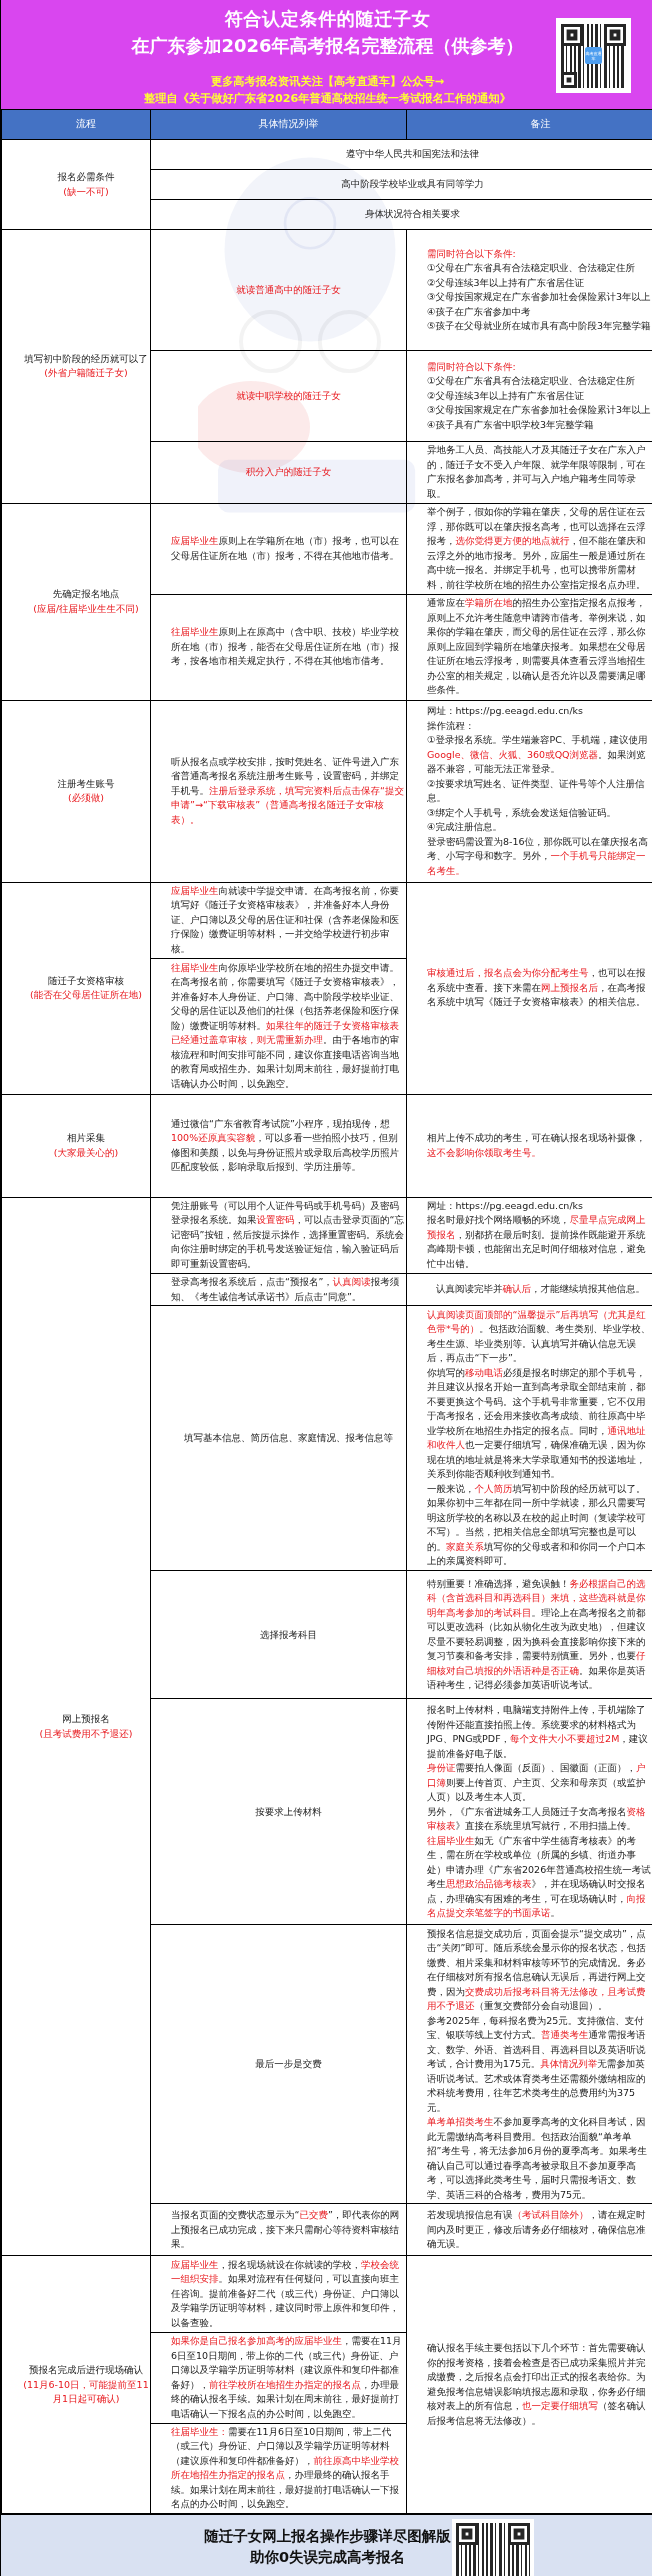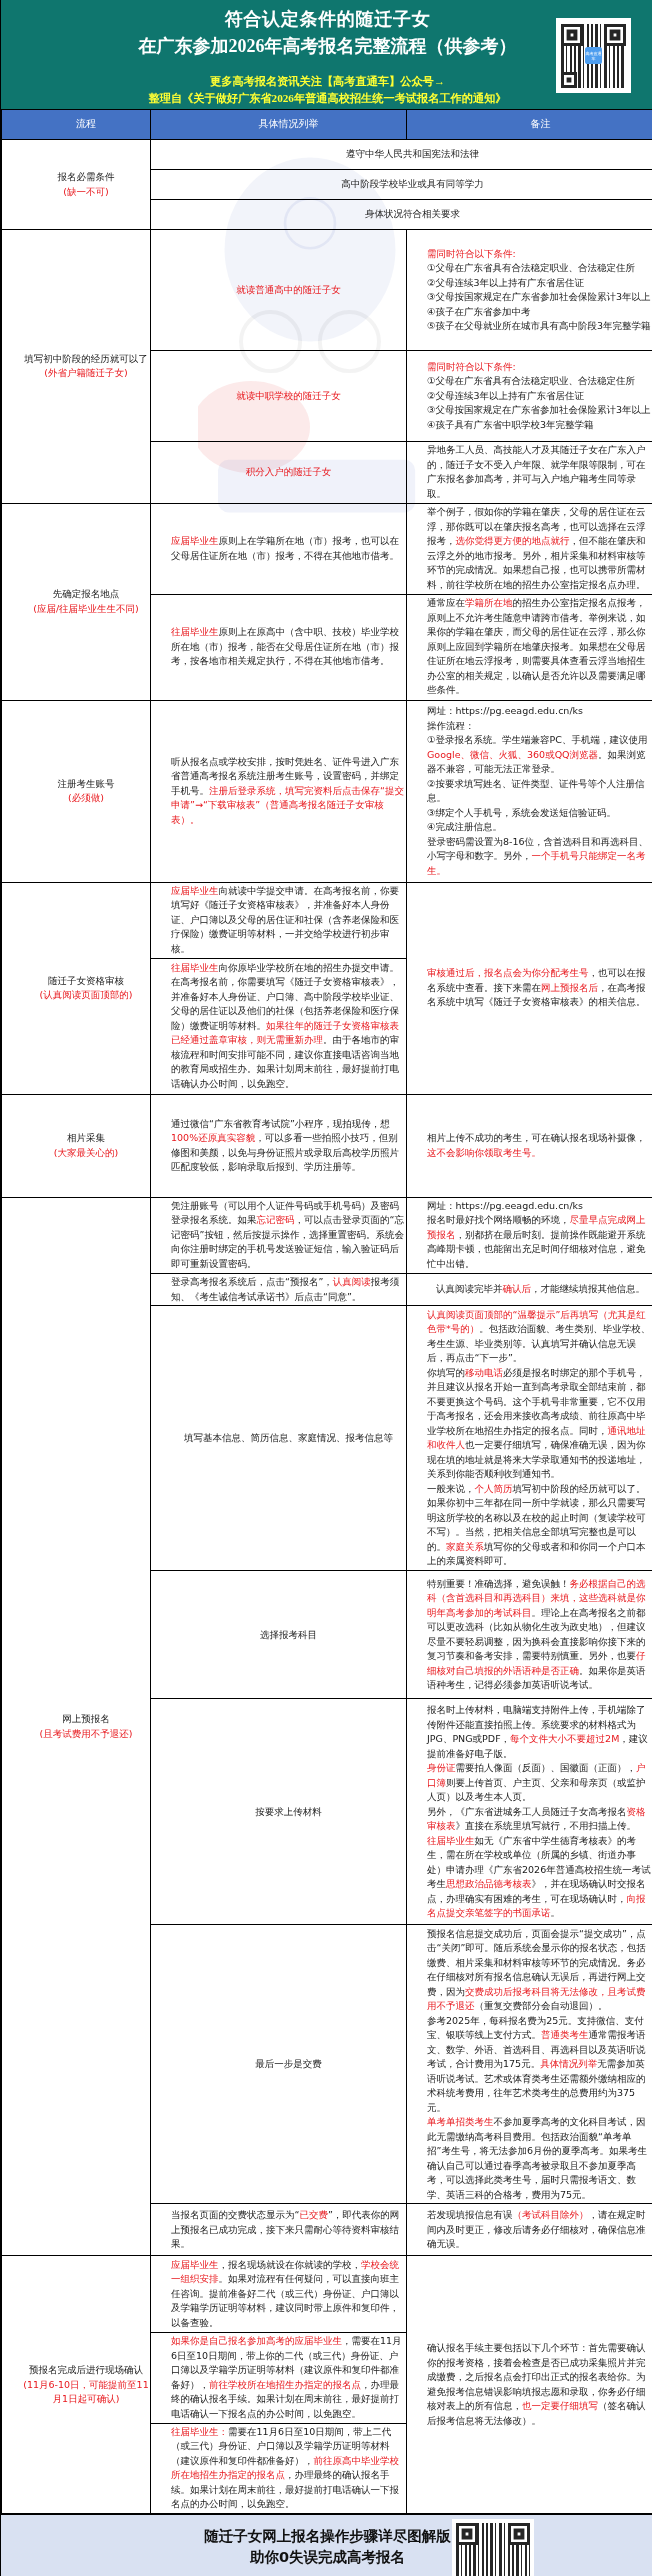--- a/index.html
+++ b/index.html
@@ -1,20 +1,20 @@
 <!DOCTYPE html>
 <html style="font-size:10.5px"><head>
 <meta charset="utf-8">
 <style>
   * { box-sizing: border-box; margin: 0; padding: 0; }
   html, body { width: 653px; background: #ffffff; }
   body { font-family: "DejaVu Sans", "Liberation Sans", sans-serif; color: #1a1a1a; }
   .page { width: 653px; position: relative; border-left: 0.7px solid #000; border-right: 0.7px solid #000; }
 
-  .banner { background: #0f766e; height: 109px; position: relative; color: #fff; text-align: center; font-family: Liberation Serif, serif; }
+  .banner { background: #d946ef; height: 109px; position: relative; color: #fff; text-align: center; }
   .banner .t1 { position: absolute; top: 6.6px; left: 0; width: 653px; font-size: 18px; font-weight: bold; letter-spacing: 0.7px; }
   .banner .t2 { position: absolute; top: 34px; left: 0; width: 653px; font-size: 18px; font-weight: bold; }
   .banner .s1 { position: absolute; top: 74px; left: 0; width: 653px; font-size: 11.2px; font-weight: bold; color: #FFFF33; }
   .banner .s2 { position: absolute; top: 91px; left: 0; width: 653px; font-size: 11.2px; font-weight: bold; color: #FFFF33; }
   .qr { position: absolute; background: #fff; display: grid; }
   .qr-top { right: 21px; top: 18.4px; width: 75px; height: 75px; padding: 5.3px; }
   .qr-inner { width: 100%; height: 100%; position: relative;
     background:
       repeating-linear-gradient(90deg, #000 0 2.6px, #fff 2.6px 4.6px, #000 4.6px 6px, #fff 6px 8.6px),
       #fff;
@@ -130,48 +130,48 @@
         <td class="center red">积分入户的随迁子女</td>
         <td class="left">异地务工人员、高技能人才及其随迁子女在广东入户的，随迁子女不受入户年限、就学年限等限制，可在广东报名参加高考，并可与入户地户籍考生同等录取。</td>
       </tr>
 
       <tr style="height:91px">
         <td class="center" rowspan="2">
           <span>先确定报名地点</span>
           <span class="sub">(应届/往届毕业生生不同)</span>
         </td>
         <td class="left"><span class="red">应届毕业生</span><span>原则上在学籍所在地（市）报考，也可以在父母居住证所在地（市）报考，不得在其他地市借考。</span></td>
-        <td class="left"><span>举个例子，假如你的学籍在肇庆，父母的居住证在云浮，那你既可以在肇庆报名高考，也可以选择在云浮报考，</span><span class="red">选你觉得更方便的地点就行</span><span>，但不能在肇庆和云浮之外的地市报考。另外，相片采集和材料审核等环节的完成情况。如果想自己报，也可以携带所需材料，前往学校所在地的招生办公室指定报名点办理。</span></td>
+        <td class="left"><span>举个例子，假如你的学籍在肇庆，父母的居住证在云浮，那你既可以在肇庆报名高考，也可以选择在云浮报考，</span><span class="red">选你觉得更方便的地点就行</span><span>，但不能在肇庆和云浮之外的地市报考。另外，应届生一般是通过所在高中统一报名。并绑定手机号，也可以携带所需材料，前往学校所在地的招生办公室指定报名点办理。</span></td>
       </tr>
       <tr style="height:106px">
         <td class="left"><span class="red">往届毕业生</span><span>原则上在原高中（含中职、技校）毕业学校所在地（市）报考，能否在父母居住证所在地（市）报考，按各地市相关规定执行，不得在其他地市借考。</span></td>
         <td class="left"><span>通常应在</span><span class="red">学籍所在地</span><span>的招生办公室指定报名点报考，原则上不允许考生随意申请跨市借考。举例来说，如果你的学籍在肇庆，而父母的居住证在云浮，那么你原则上应回到学籍所在地肇庆报考。如果想在父母居住证所在地云浮报考，则需要具体查看云浮当地招生办公室的相关规定，以确认是否允许以及需要满足哪些条件。</span></td>
       </tr>
 
       <tr style="height:182px">
         <td class="center">
           <span>注册考生账号</span>
           <span class="sub">(必须做)</span>
         </td>
         <td class="left"><span>听从报名点或学校安排，按时凭姓名、证件号进入广东省普通高考报名系统注册考生账号，设置密码，并绑定手机号。</span><span class="red">注册后登录系统，填写完资料后点击保存“提交申请”→“下载审核表”（普通高考报名随迁子女审核表）。</span></td>
         <td class="left">
           <span>网址：https://pg.eeagd.edu.cn/ks</span><br>
           <span>操作流程：</span><br>
           <span>①登录报名系统。学生端兼容PC、手机端，建议使用</span><span class="red">Google、微信、火狐、360或QQ浏览器</span><span>。如果浏览器不兼容，可能无法正常登录。</span><br>
           <span>②按要求填写姓名、证件类型、证件号等个人注册信息。</span><br>
           <span>③绑定个人手机号，系统会发送短信验证码。</span><br>
           <span>④完成注册信息。</span><br>
-          <span>登录密码需设置为8-16位，含首选科目和再选科目、小写字母和数字。另外，</span><span class="red">一个手机号只能绑定一名考生。</span>
+          <span>登录密码需设置为8-16位，那你既可以在肇庆报名高考、小写字母和数字。另外，</span><span class="red">一个手机号只能绑定一名考生。</span>
         </td>
       </tr>
 
       <tr style="height:61px">
         <td class="center" rowspan="2">
           <span>随迁子女资格审核</span>
-          <span class="sub">(认真阅读页面顶部的)</span>
+          <span class="sub">(能否在父母居住证所在地)</span>
         </td>
         <td class="left"><span class="red">应届毕业生</span><span>向就读中学提交申请。在高考报名前，你要填写好《随迁子女资格审核表》，并准备好本人身份证、户口簿以及父母的居住证和社保（含养老保险和医疗保险）缴费证明等材料，一并交给学校进行初步审核。</span></td>
         <td class="left" rowspan="2"><span class="red">审核通过后，报名点会为你分配考生号</span><span>，也可以在报名系统中查看。接下来需在</span><span class="red">网上预报名后</span><span>，在高考报名系统中填写《随迁子女资格审核表》的相关信息。</span></td>
       </tr>
       <tr style="height:136px">
         <td class="left"><span class="red">往届毕业生</span><span>向你原毕业学校所在地的招生办提交申请。在高考报名前，你需要填写《随迁子女资格审核表》，并准备好本人身份证、户口簿、高中阶段学校毕业证、父母的居住证以及他们的社保（包括养老保险和医疗保险）缴费证明等材料。</span><span class="red">如果往年的随迁子女资格审核表已经通过盖章审核，则无需重新办理</span><span>。由于各地市的审核流程和时间安排可能不同，建议你直接电话咨询当地的教育局或招生办。如果计划周末前往，最好提前打电话确认办公时间，以免跑空。</span></td>
       </tr>
 
       <tr style="height:103px">
         <td class="center">
@@ -180,21 +180,21 @@
         </td>
         <td class="left"><span>通过微信“广东省教育考试院”小程序，现拍现传，想</span><span class="red">100%还原真实容貌</span><span>，可以多看一些拍照小技巧，但别修图和美颜，以免与身份证照片或录取后高校学历照片匹配度较低，影响录取后报到、学历注册等。</span></td>
         <td class="left"><span>相片上传不成功的考生，可在确认报名现场补摄像，</span><span class="red">这不会影响你领取考生号。</span></td>
       </tr>
 
       <tr style="height:76px">
         <td class="center" rowspan="7">
           <span>网上预报名</span>
           <span class="sub">(且考试费用不予退还)</span>
         </td>
-        <td class="left"><span>凭注册账号（可以用个人证件号码或手机号码）及密码登录报名系统。如果</span><span class="red">忘记密码</span><span>，可以点击登录页面的“忘记密码”按钮，然后按提示操作，选择重置密码。系统会向你注册时绑定的手机号发送验证短信，输入验证码后即可重新设置密码。</span></td>
+        <td class="left"><span>凭注册账号（可以用个人证件号码或手机号码）及密码登录报名系统。如果</span><span class="red">设置密码</span><span>，可以点击登录页面的“忘记密码”按钮，然后按提示操作，选择重置密码。系统会向你注册时绑定的手机号发送验证短信，输入验证码后即可重新设置密码。</span></td>
         <td class="left"><span>网址：https://pg.eeagd.edu.cn/ks</span><br><span>报名时最好找个网络顺畅的环境，</span><span class="red">尽量早点完成网上预报名</span><span>，别都挤在最后时刻。提前操作既能避开系统高峰期卡顿，也能留出充足时间仔细核对信息，避免忙中出错。</span></td>
       </tr>
       <tr style="height:32px">
         <td class="left"><span>登录高考报名系统后，点击“预报名”，</span><span class="red">认真阅读</span><span>报考须知、《考生诚信考试承诺书》后点击“同意”。</span></td>
         <td class="center"><span>认真阅读完毕并</span><span class="red">确认后</span><span>，才能继续填报其他信息。</span></td>
       </tr>
       <tr style="height:265px">
         <td class="center">填写基本信息、简历信息、家庭情况、报考信息等</td>
         <td class="left">
           <span class="red">认真阅读页面顶部的“温馨提示”后再填写（尤其是红色带*号的）</span><span>。包括政治面貌、考生类别、毕业学校、考生生源、毕业类别等。认真填写并确认信息无误后，再点击“下一步”。</span><br>

